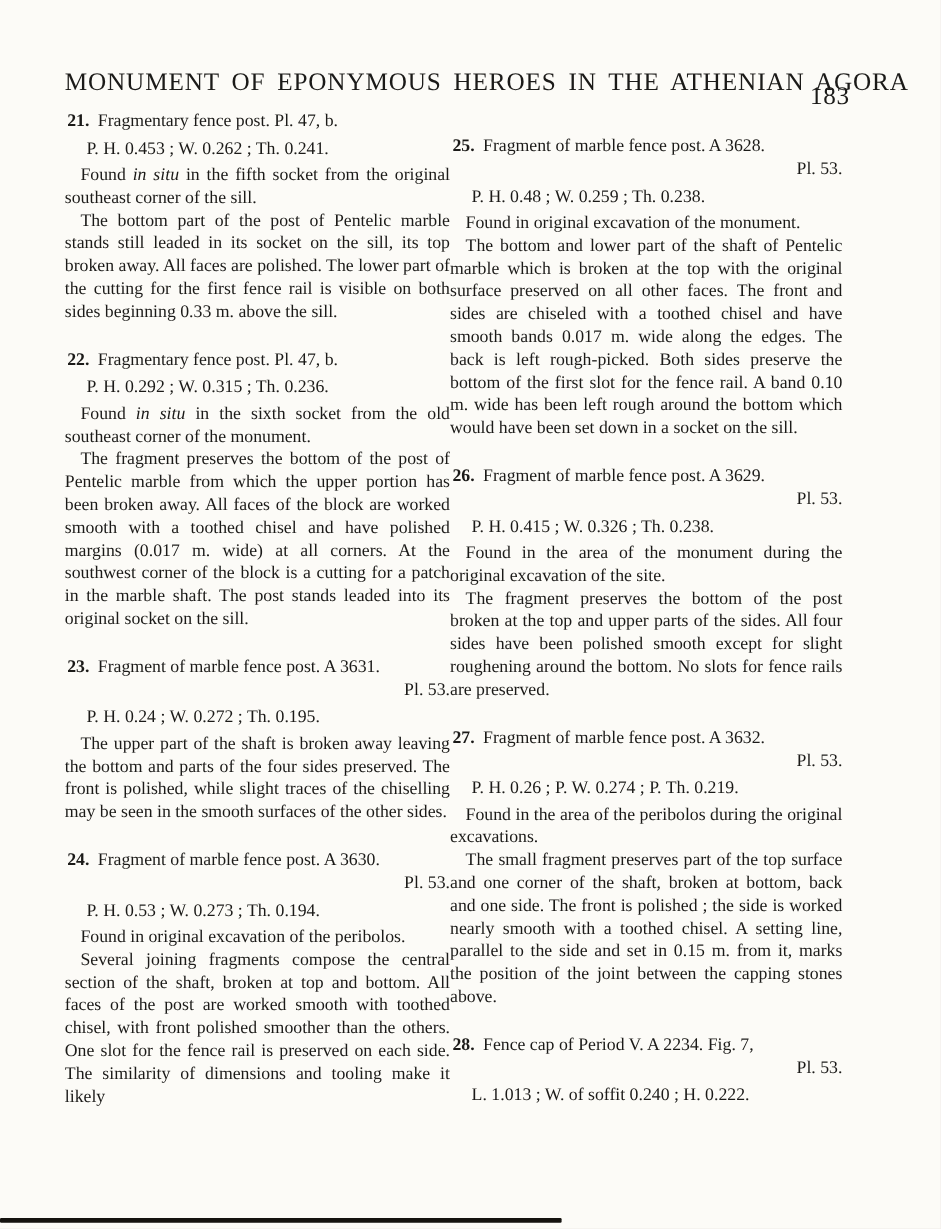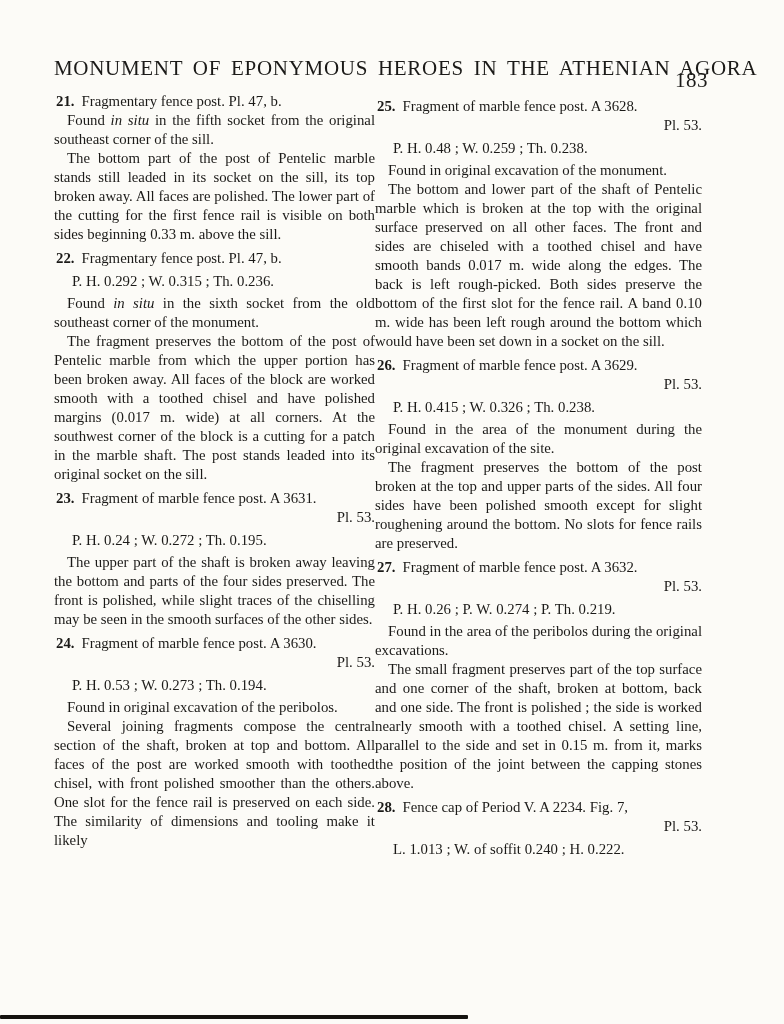--- a/index.html
+++ b/index.html
@@ -36,21 +36,21 @@
     position: absolute;
     top: 92px;
     left: 54px;
     display: flex;
     font-size: 14.8px;
     line-height: 19px;
   }
   .col { text-align: justify; }
   .col-left  { width: 321px; }
   .col-right { width: 327px; }
-  .entry { margin-top: 5px; }
+  .entry { margin-top: 21px; }
   .entry.first { margin-top: 0; }
   .heading { text-align: left; padding-left: 2px; }
   .num { font-weight: 700; margin-right: 7px; }
   .heading2 { text-align: right; margin-left: 40px; }
   .dims { text-align: left; margin: 4px 0 3px 18px; }
   .para { text-indent: 13px; }
   .para.no-indent { text-indent: 0; }
   .scan-artifact {
     position: absolute;
     left: 0;
@@ -72,20 +72,21 @@
   </div>
 
   <div class="columns">
 
     <div class="col col-left">
 
       <section class="entry first">
         <div class="heading">
           <span class="num">21.</span><span>Fragmentary fence post. Pl. 47, b.</span>
         </div>
+        <div class="dims">P. H. 0.453 ; W. 0.262 ; Th. 0.241.</div>
         <p class="para"><span>Found </span><span style="font-style: italic;">in situ</span><span> in the fifth socket from the original southeast corner of the sill.</span></p>
         <p class="para">The bottom part of the post of Pentelic marble stands still leaded in its socket on the sill, its top broken away. All faces are polished. The lower part of the cutting for the first fence rail is visible on both sides beginning 0.33 m. above the sill.</p>
       </section>
 
       <section class="entry">
         <div class="heading">
           <span class="num">22.</span><span>Fragmentary fence post. Pl. 47, b.</span>
         </div>
         <div class="dims">P. H. 0.292 ; W. 0.315 ; Th. 0.236.</div>
         <p class="para"><span>Found </span><span style="font-style: italic;">in situ</span><span> in the sixth socket from the old southeast corner of the monument.</span></p>

